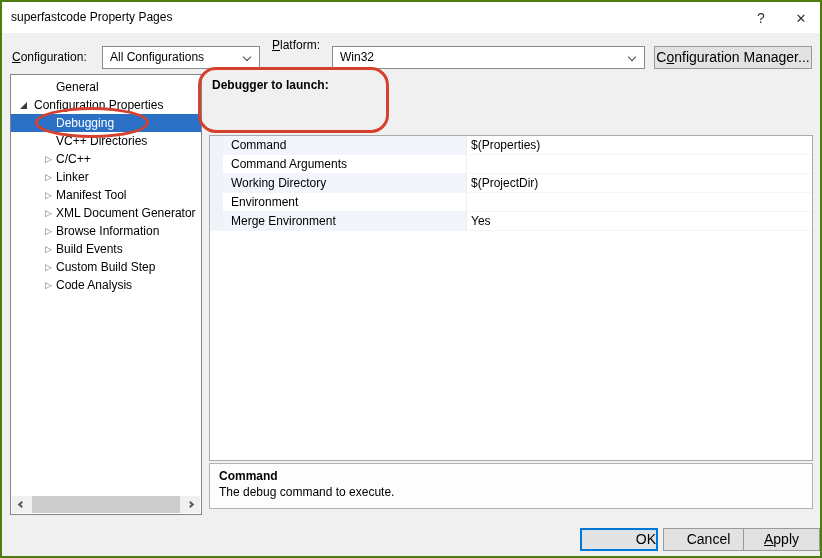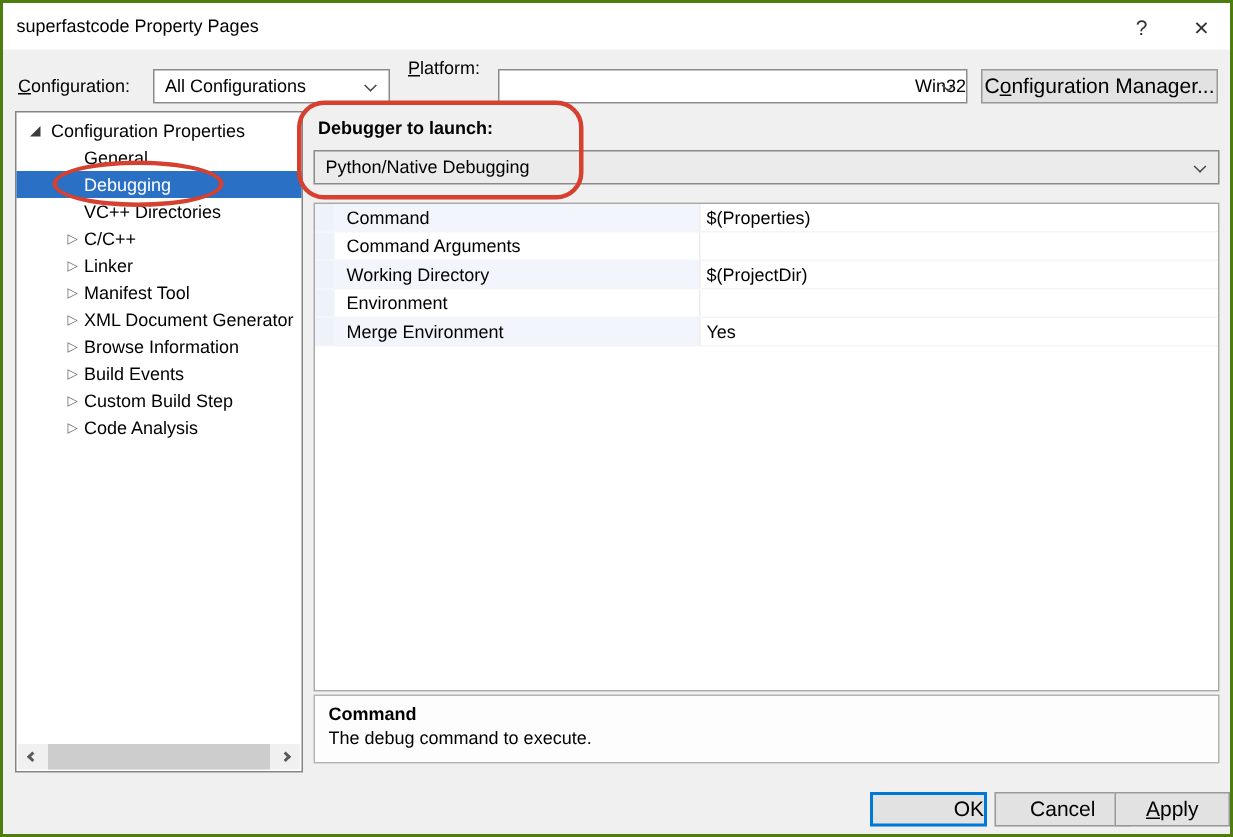--- a/index.html
+++ b/index.html
@@ -20,21 +20,21 @@
   
   .lbl{position:absolute;height:23px;line-height:23px;white-space:nowrap;}
   .u{text-decoration:underline;}
   .combo{position:absolute;height:23px;background:#fff;border:1px solid #8a8a8a;
     line-height:21px;padding-left:7px;white-space:nowrap;overflow:hidden;}
   .chev{position:absolute;right:9px;top:7px;width:6px;height:6px;
     border-right:1px solid #464646;border-bottom:1px solid #464646;transform:rotate(45deg);}
   .btn{position:absolute;height:23px;background:#e2e2e2;border:1px solid #999;
     text-align:center;line-height:21px;padding:0;font-family:inherit;font-size:14px;white-space:nowrap;}
   .combo-config{left:100px;top:44px;width:158px;}
-  .combo-platform{left:330px;top:44px;width:313px;text-align:right;}
+  .combo-platform{left:330px;top:44px;width:313px;}
   .btn-cfgmgr{left:652px;top:44px;width:158px;}
   
   .tree{position:absolute;left:8px;top:72px;width:192px;height:441px;
     background:#fff;border:1px solid #848484;}
   .trows{position:absolute;left:0;top:3px;right:0;}
   .trow{position:relative;display:flex;align-items:center;height:18px;width:100%;cursor:default;}
   .trow.root{padding-left:9px;}
   .trow.child{padding-left:34px;}
   .tglyph-exp{width:0;height:0;border-left:7px solid transparent;
     border-bottom:7px solid #3c3c3c;margin-right:7px;flex:none;}
@@ -94,27 +94,27 @@
   </div>
   <span class="lbl" style="left:270px;top:32px;"><span class="u">P</span><span>latform:</span></span>
   <div class="combo combo-platform">
     <span>Win32</span>
     <i class="chev"></i>
   </div>
   <button class="btn btn-cfgmgr"><span>C</span><span class="u">o</span><span>nfiguration Manager...</span></button>
 
   <div class="tree">
     <div class="trows">
+      <div class="trow child">
+        <span class="tspacer"></span>
+        <span class="tlabel">General</span>
+      </div>
       <div class="trow root">
         <i class="tglyph-exp"></i>
         <span class="tlabel">Configuration Properties</span>
-      </div>
-      <div class="trow child">
-        <span class="tspacer"></span>
-        <span class="tlabel">General</span>
       </div>
       <div class="trow child selected">
         <span class="tspacer"></span>
         <span class="tlabel">Debugging</span>
       </div>
       <div class="trow child">
         <span class="tspacer"></span>
         <span class="tlabel">VC++ Directories</span>
       </div>
       <div class="trow child">
@@ -155,24 +155,20 @@
           <i></i>
         </span>
       <span class="hthumb"></span>
       <span class="harrow right">
           <i></i>
         </span>
     </div>
   </div>
 
   <div class="dtl-label">Debugger to launch:</div>
-  <div class="combo combo-launch">
-    <span>Python/Native Debugging</span>
-    <i class="chev"></i>
-  </div>
 
   <div class="grid">
     <div class="grow tint">
       <span class="gcell-g"></span>
       <span class="gcell-n">Command</span>
       <span class="gcell-v">$(Properties)</span>
     </div>
     <div class="grow">
       <span class="gcell-g"></span>
       <span class="gcell-n">Command Arguments</span>

